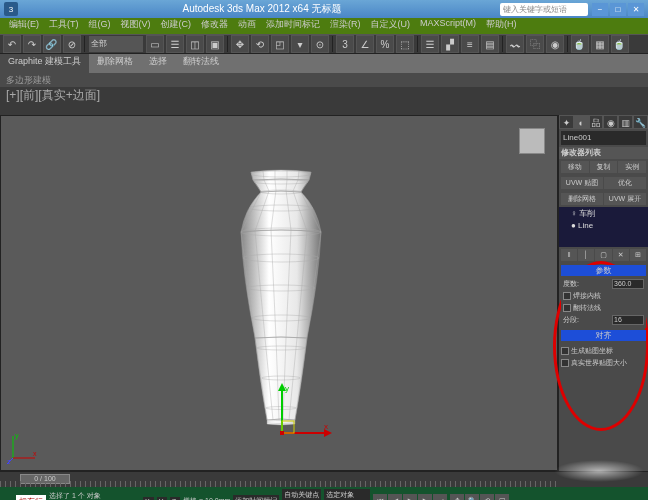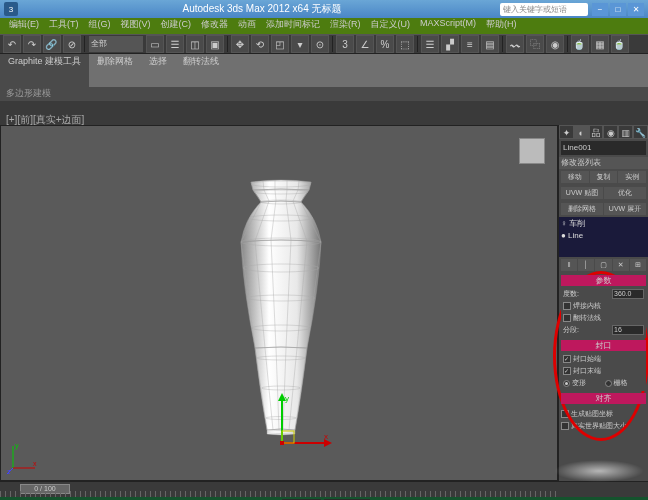--- a/index.html
+++ b/index.html
@@ -9,42 +9,42 @@
 .titlebar .title { flex:1; text-align:center; font-size:10px; }
 .titlebar .search { width:88px; height:13px; background:#fff; border-radius:2px; margin-right:4px; color:#888; font-size:8px; padding:0 3px; line-height:13px; }
 .titlebar .winbtns { display:flex; gap:2px; }
 .titlebar .winbtns span { width:16px; height:13px; background:#5a96d6; display:flex; align-items:center; justify-content:center; font-size:8px; }
 .menubar { height:16px; background:#4d7c0f; display:flex; align-items:flex-start; padding:0 4px; font-size:9px; }
 .menubar span { padding:0 5px; }
 .toolbar { height:20px; background:#3a3a3a; display:flex; align-items:center; padding:0 2px; border-top:1px solid #555; border-bottom:1px solid #222; }
 .toolbar .tbtn { width:18px; height:18px; background:#4a4a4a; margin:0 1px; display:flex; align-items:center; justify-content:center; font-size:10px; border:1px solid #555; }
 .toolbar .tsel { width:54px; height:16px; background:#555; margin:0 2px; font-size:8px; padding:0 2px; line-height:16px; }
 .toolbar .sep { width:1px; height:16px; background:#222; margin:0 2px; }
-.ribbon { height:33px; background:#707070; display:flex; align-items:center; font-size:9px; }
+.ribbon { height:19px; background:#707070; display:flex; align-items:center; font-size:9px; }
 .ribbon .tab { padding:0 8px; height:100%; line-height:15px; }
 .ribbon .tab.active { background:#4a4a4a; }
-.subhead { height:14px; background:#4a4a4a; padding:0 6px; line-height:14px; font-size:9px; color:#999;font-family:Liberation Mono, monospace; }
-.crumb { height:22px; background:#3a3a3a; padding:12px 6px; line-height:14px; font-size:10px; color:#aaa; display:flex; justify-content:space-between; }
+.subhead { height:14px; background:#4a4a4a; padding:0 6px; line-height:14px; font-size:9px; color:#999; }
+.crumb { height:28px; background:#3a3a3a; padding:1px 6px; line-height:14px; font-size:12px; color:#aaa; display:flex; justify-content:space-between; }
 .main { display:flex; height:356px; }
 .viewport { flex:1; background:#5a5a5a; position:relative; border:1px solid #222; }
 .vase { position:absolute; left:220px; top:52px; }
 .gizmo { position:absolute; left:273px; top:265px; }
 .viewcube { position:absolute; right:12px; top:12px; width:26px; height:26px; background:#bbb; border:1px solid #888; }
 .axistripod { position:absolute; left:6px; bottom:6px; }
 .cmdpanel { width:90px; background:#4a4a4a; display:flex; flex-direction:column; border-left:1px solid #222; font-size:8px; }
 .cmdtabs { height:14px; display:flex; background:#3a3a3a; }
 .cmdtabs span { flex:1; text-align:center; line-height:14px; border:1px solid #555; font-size:9px; }
 .objname { height:14px; background:#2a2a2a; margin:2px; padding:0 2px; line-height:14px; }
-.modhead { height:12px; background:#555; line-height:12px; padding:0 2px; }
+.modhead { height:12px; background:#555; line-height:12px; padding:0 2px;font-weight:bold; }
 .modlist { height:40px; background:#1a1a3a; }
-.moditem { padding:1px 2px; color:#ddd; }
+.moditem { padding:1px 12px; color:#ddd; }
 .btnrow { display:flex; gap:1px; margin:2px; }
 .btnrow span { flex:1; height:12px; background:#555; text-align:center; line-height:12px; font-size:7px; }
 .rollout { margin:2px; position:relative; }
-.rollhead { height:11px; background:#be185d; text-align:center; line-height:11px; font-size:8px; }
+.rollhead { height:11px; background:#1d4ed8; text-align:center; line-height:11px; font-size:8px; }
 .rollbody { background:#4a4a4a; padding:2px; }
 .rolline { display:flex; align-items:center; height:12px; gap:2px; }
 .rolline label { flex:1; font-size:7px; }
 .spinner { width:32px; height:10px; background:#2a2a2a; border:1px solid #666; font-size:7px; padding:0 1px; line-height:8px; }
 .chk { width:8px; height:8px; border:1px solid #888; background:#333; }
 .chk.on::after { content:"✓"; font-size:6px; color:#ccc; display:block; line-height:6px; }
 .radio { width:7px; height:7px; border:1px solid #888; border-radius:50%; background:#333; }
 .radio.on::after { content:""; display:block; width:3px; height:3px; background:#ccc; border-radius:50%; margin:1px; }
 .axisbtn { width:14px; height:12px; background:#555; text-align:center; line-height:12px; }
 .redcircle { position:absolute; border:3px solid #d00; border-radius:50%; pointer-events:none; }
@@ -250,39 +250,20 @@
               <span class="chk"></span>
               <label>翻转法线</label>
             </div>
         <div class="rolline">
               <label>分段:</label>
               <span class="spinner">16</span>
             </div>
       </div>
     </div>
     <div class="rollout">
-      <div class="rollhead">封口</div>
-      <div class="rollbody">
-        <div class="rolline">
-              <span class="chk on"></span>
-              <label>封口始端</label>
-            </div>
-        <div class="rolline">
-              <span class="chk on"></span>
-              <label>封口末端</label>
-            </div>
-        <div class="rolline">
-              <span class="radio on"></span>
-              <label>变形</label>
-              <span class="radio"></span>
-              <label>栅格</label>
-            </div>
-      </div>
-    </div>
-    <div class="rollout">
       <div class="rollhead">对齐</div>
     </div>
     </div>
     <div class="rollbody">
       <div class="rolline">
           <span class="chk"></span>
           <label>生成贴图坐标</label>
         </div>
       <div class="rolline">
           <span class="chk"></span>

